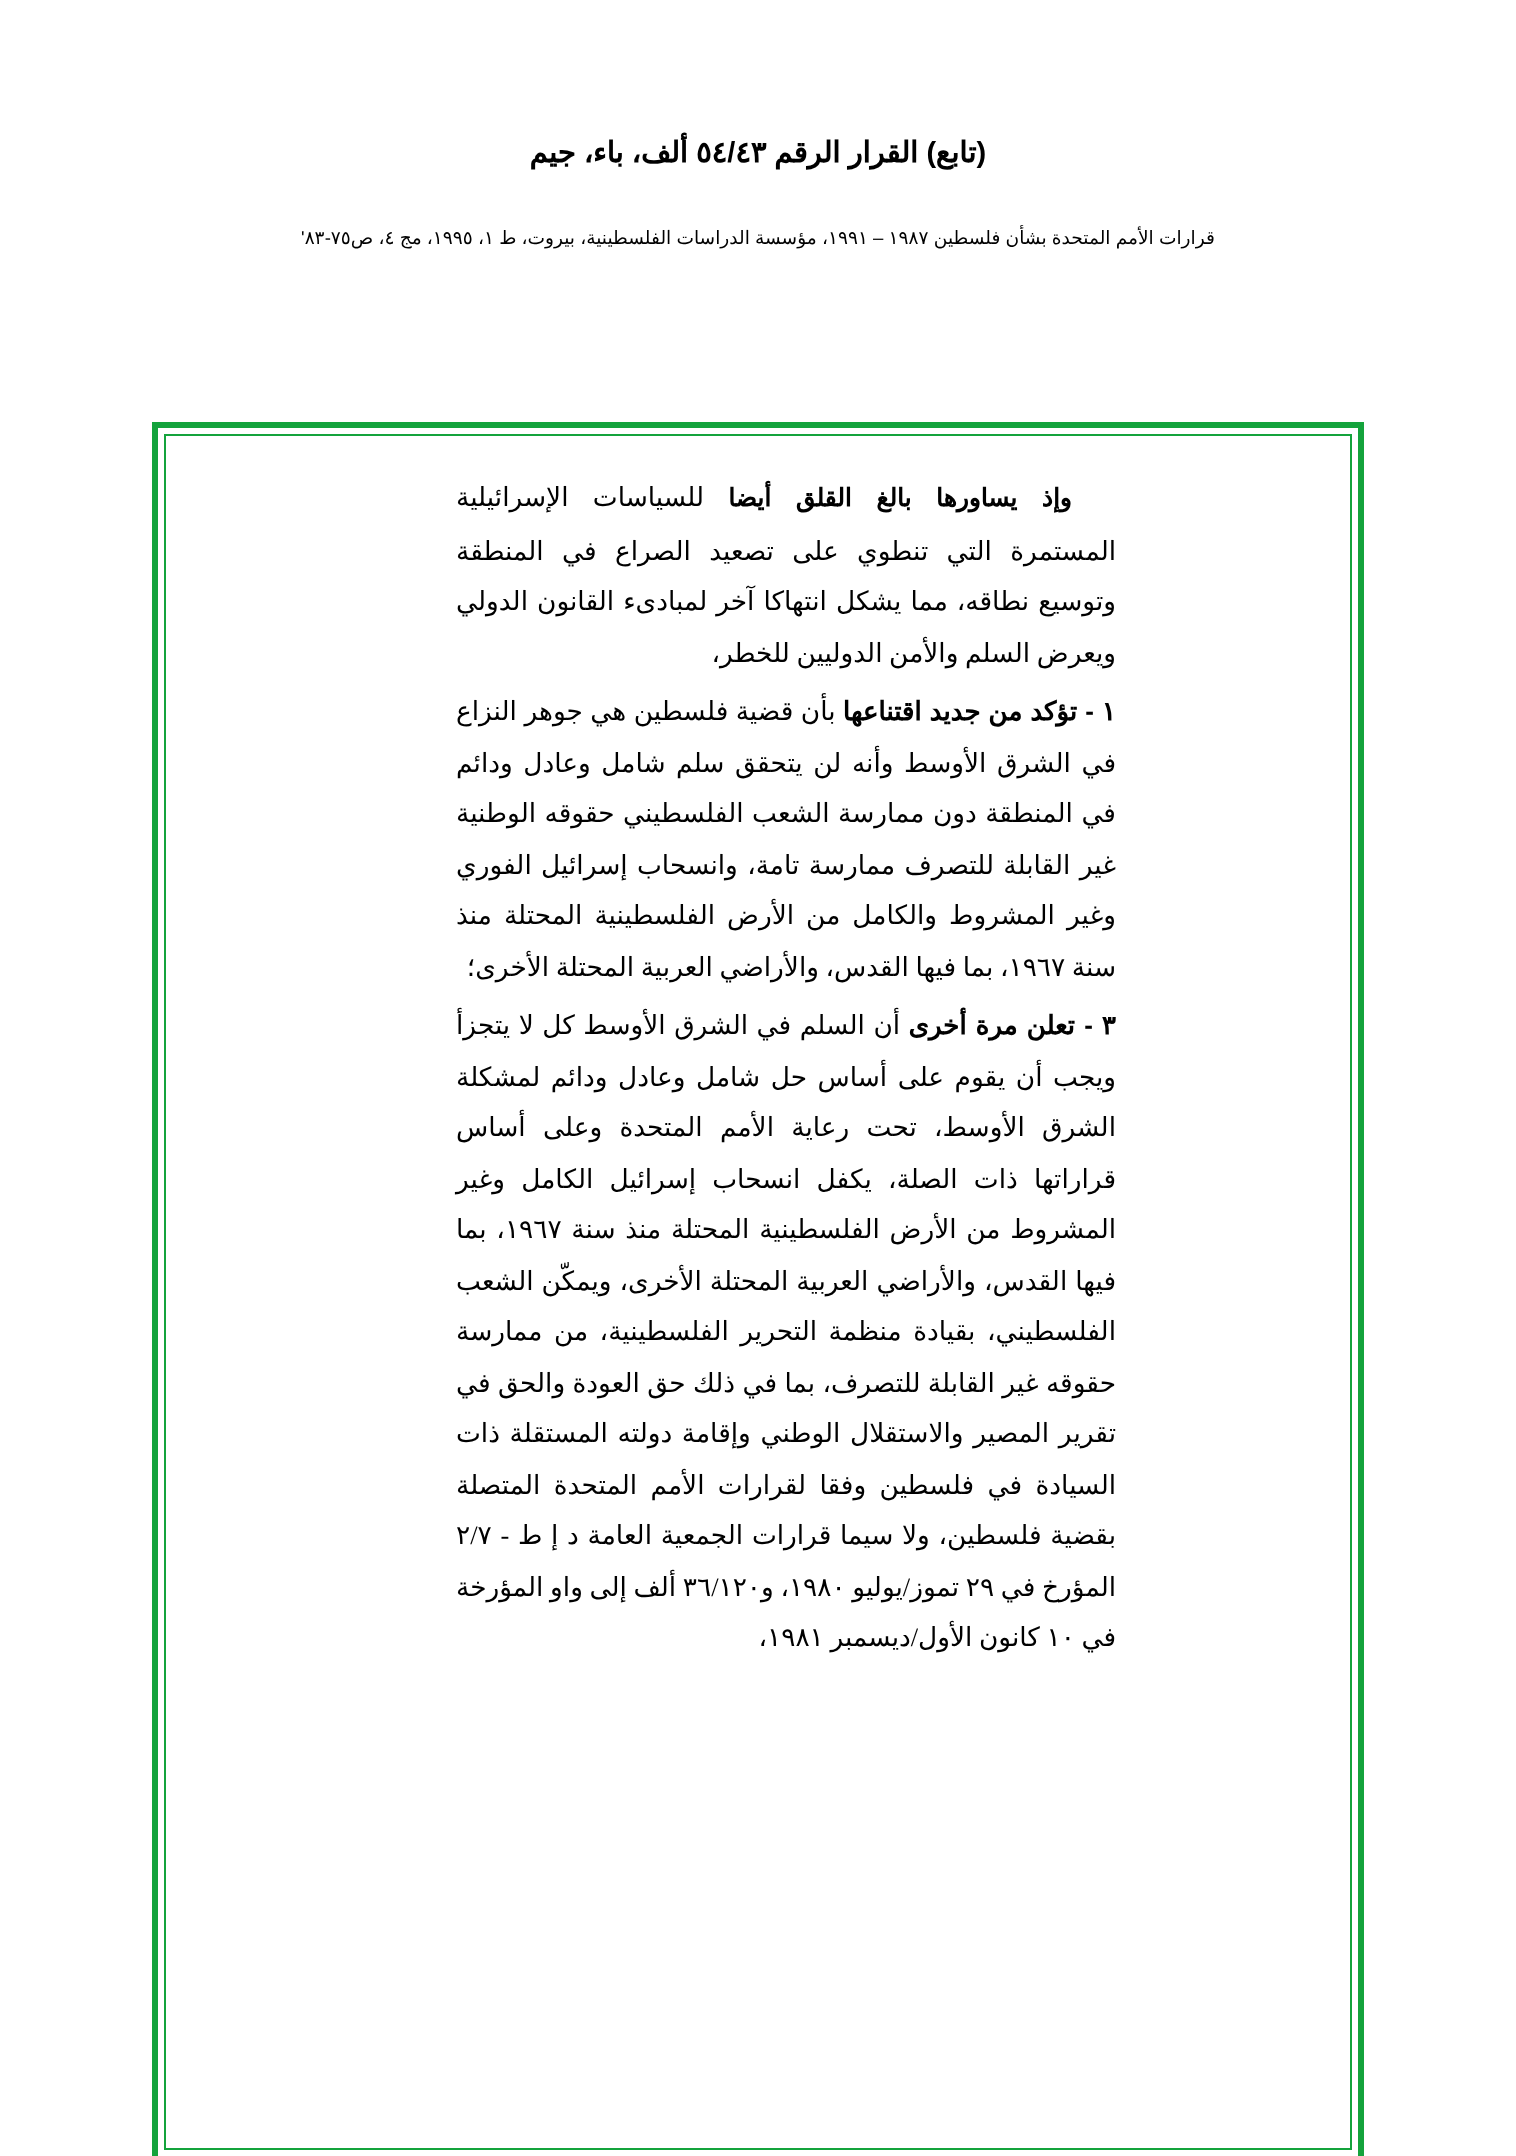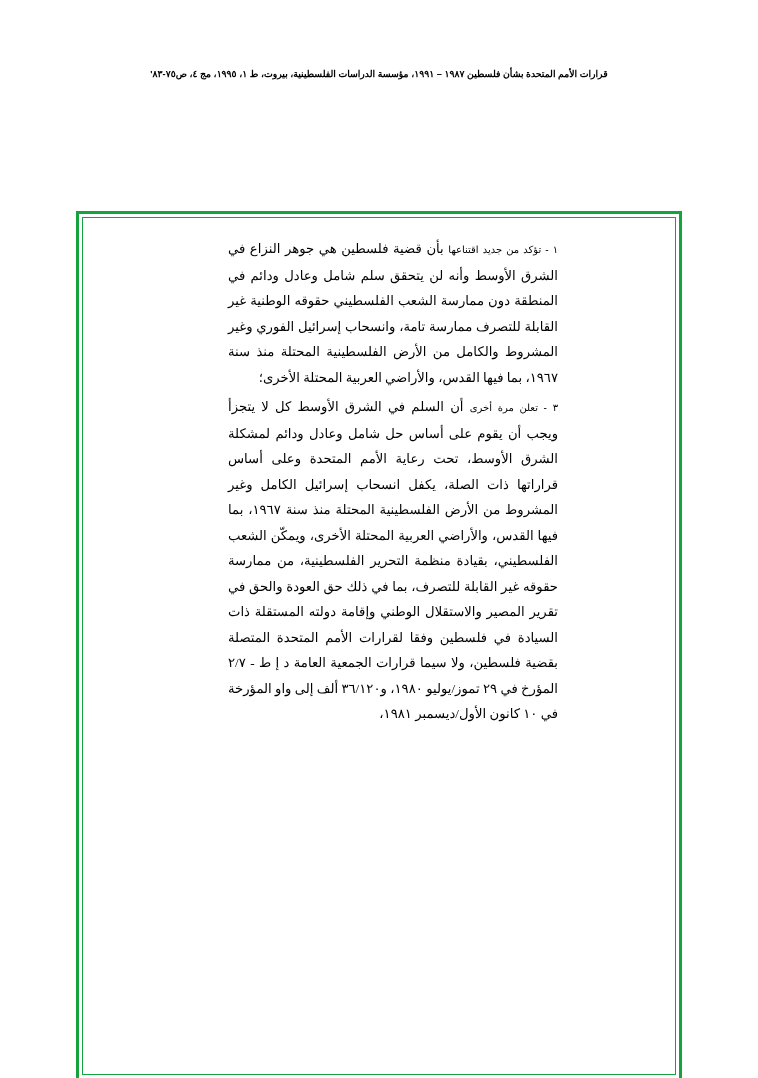--- a/index.html
+++ b/index.html
@@ -29,23 +29,23 @@
   }
   .doc-title {
     font-family: "Liberation Sans", sans-serif;
     font-weight: bold;
     font-size: 14.5px;
     letter-spacing: 0.2px;
     direction: rtl;
   }
   .doc-subtitle {
     font-family: "Liberation Sans", sans-serif;
-    font-weight: bold;
+    font-weight: normal;
     font-size: 9.3px;
-    margin-top: 0;
+    margin-top: 28px;
     direction: rtl;
     white-space: nowrap;
   }
 
   .frame {
     position: absolute;
     top: 143px;
     left: 76px;
     width: 606px;
     height: 870px;
@@ -81,39 +81,43 @@
   .para.noindent {
     text-indent: 0;
   }
   .lead {
     font-family: "Liberation Sans", sans-serif;
     font-weight: bold;
     font-size: 12.4px;
   }
   .num {
     font-family: "Liberation Sans", sans-serif;
-    font-weight: normal;
-    font-size: 10px;
+    font-weight: bold;
+    font-size: 13px;
   }
 </style>
 </head>
 <body>
 
 <div class="page">
 
   <div class="header-block">
+    <div class="doc-title">(تابع) القرار الرقم ٥٤/٤٣ ألف، باء، جيم</div>
     <div class="doc-subtitle">قرارات الأمم المتحدة بشأن فلسطين ١٩٨٧ – ١٩٩١، مؤسسة الدراسات الفلسطينية، بيروت، ط ١، ١٩٩٥، مج ٤، ص٧٥-٨٣'</div>
   </div>
 
   <div class="frame">
     <div class="frame-inner"></div>
   </div>
 
   <div class="body-text">
 
+    <p class="para">
+      <span class="lead">وإذ يساورها بالغ القلق أيضا</span><span> للسياسات الإسرائيلية المستمرة التي تنطوي على تصعيد الصراع في المنطقة وتوسيع نطاقه، مما يشكل انتهاكا آخر لمبادىء القانون الدولي ويعرض السلم والأمن الدوليين للخطر،</span>
+    </p>
 
 
     <p class="para noindent">
       <span class="num">١ - تؤكد من جديد اقتناعها</span><span> بأن قضية فلسطين هي جوهر النزاع في الشرق الأوسط وأنه لن يتحقق سلم شامل وعادل ودائم في المنطقة دون ممارسة الشعب الفلسطيني حقوقه الوطنية غير القابلة للتصرف ممارسة تامة، وانسحاب إسرائيل الفوري وغير المشروط والكامل من الأرض الفلسطينية المحتلة منذ سنة ١٩٦٧، بما فيها القدس، والأراضي العربية المحتلة الأخرى؛</span>
     </p>
 
 
     <p class="para noindent">
       <span class="num">٣ - تعلن مرة أخرى</span><span> أن السلم في الشرق الأوسط كل لا يتجزأ ويجب أن يقوم على أساس حل شامل وعادل ودائم لمشكلة الشرق الأوسط، تحت رعاية الأمم المتحدة وعلى أساس قراراتها ذات الصلة، يكفل انسحاب إسرائيل الكامل وغير المشروط من الأرض الفلسطينية المحتلة منذ سنة ١٩٦٧، بما فيها القدس، والأراضي العربية المحتلة الأخرى، ويمكّن الشعب الفلسطيني، بقيادة منظمة التحرير الفلسطينية، من ممارسة حقوقه غير القابلة للتصرف، بما في ذلك حق العودة والحق في تقرير المصير والاستقلال الوطني وإقامة دولته المستقلة ذات السيادة في فلسطين وفقا لقرارات الأمم المتحدة المتصلة بقضية فلسطين، ولا سيما قرارات الجمعية العامة د إ ط - ٢/٧ المؤرخ في ٢٩ تموز/يوليو ١٩٨٠، و٣٦/١٢٠ ألف إلى واو المؤرخة في ١٠ كانون الأول/ديسمبر ١٩٨١،</span>
     </p>

